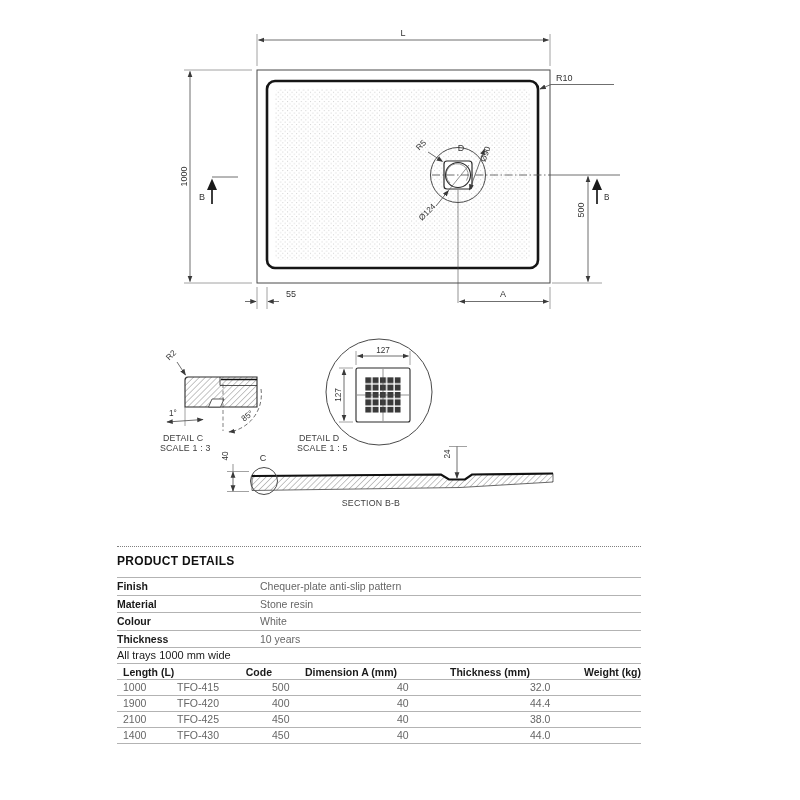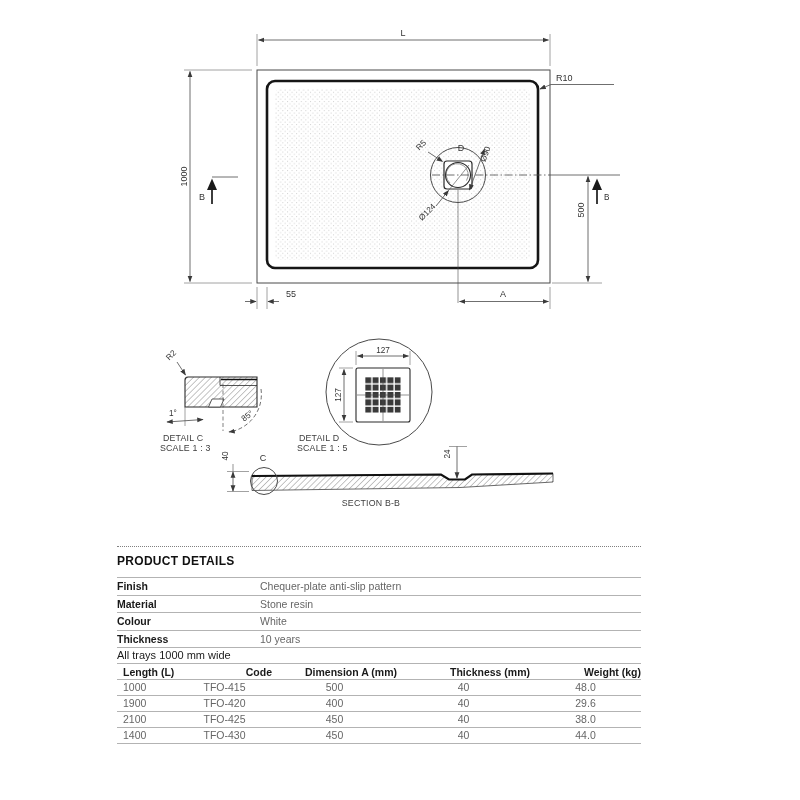--- a/index.html
+++ b/index.html
@@ -34,21 +34,21 @@
   .spec-row:first-child{border-top:1px solid #b3b3b3;}
   .spec-label{width:143px;font-weight:700;color:#1a1a1a;}
   .spec-value{color:#666;}
   .note-row{height:15px;line-height:15px;font-size:11px;font-weight:400;
             color:#1a1a1a;border-bottom:1px solid #b3b3b3;}
   table.size{width:524px;border-collapse:collapse;table-layout:fixed;
              font-size:10.5px;}
   table.size th{font-weight:700;color:#1a1a1a;height:14.5px;padding:0;
                 border-bottom:1px solid #b3b3b3;text-align:right;}
   table.size td{color:#666;height:15px;padding:0;
-                border-bottom:1px solid #b3b3b3;text-align:center;}
+                border-bottom:1px solid #b3b3b3;}
   table.size th.c1,table.size td.c1{text-align:left;padding-left:6px;}
 </style>
 </head>
 <body>
 
 <div class="stage">
 
 <svg width="800" height="545" viewBox="0 0 800 545">
   <defs>
     <marker id="arr" viewBox="0 0 10 10" refX="9" refY="5" markerWidth="8" markerHeight="8" orient="auto-start-reverse">
@@ -225,28 +225,28 @@
         <th>Thickness (mm)</th>
         <th>Weight (kg)</th>
       </tr>
     </thead>
     <tbody>
       <tr>
         <td class="c1">1000</td>
         <td>TFO-415</td>
         <td>500</td>
         <td>40</td>
-        <td>48.0</td>
+        <td>32.0</td>
       </tr>
       <tr>
         <td class="c1">1900</td>
         <td>TFO-420</td>
         <td>400</td>
         <td>40</td>
-        <td>29.6</td>
+        <td>44.4</td>
       </tr>
       <tr>
         <td class="c1">2100</td>
         <td>TFO-425</td>
         <td>450</td>
         <td>40</td>
         <td>38.0</td>
       </tr>
       <tr>
         <td class="c1">1400</td>

